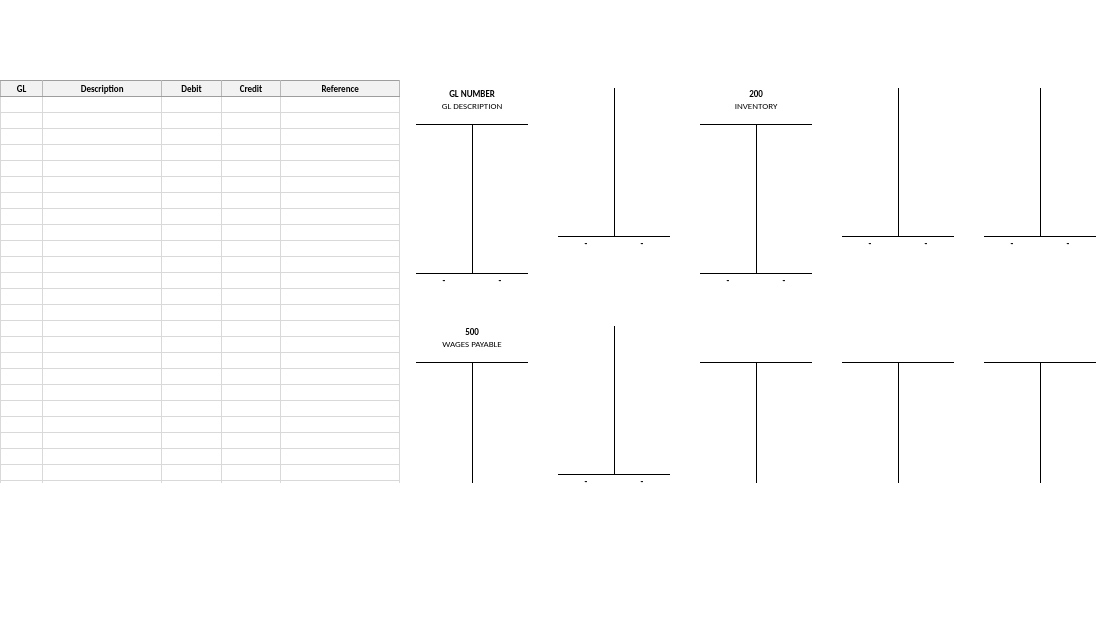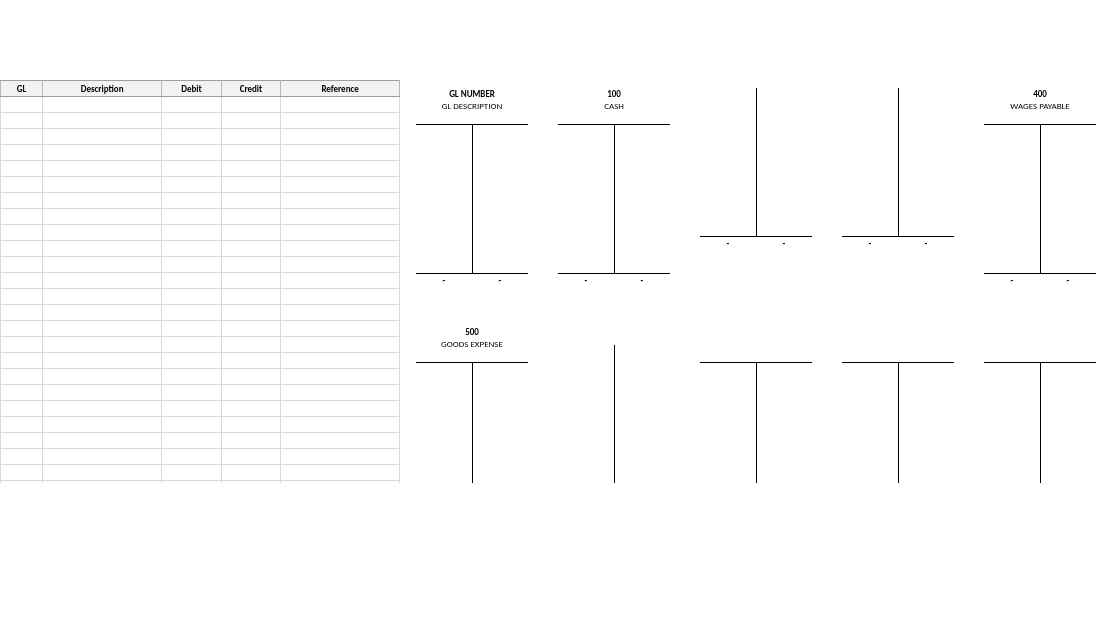--- a/index.html
+++ b/index.html
@@ -5,21 +5,21 @@
   html,body{margin:0;padding:0;background:#fff;font-family:Calibri,Arial,sans-serif;font-size:9px;color:#000;}
   .canvas{position:relative;width:1100px;height:483px;border-radius:9px;}
   
   .journal{position:absolute;left:0;top:80px;width:400px;border-collapse:collapse;}
   .journal th{background:#f2f2f2;border:1px solid #b8b8b8;border-top:1px solid #9e9e9e;border-bottom:1px solid #9e9e9e;font-weight:bold;text-align:center;height:15px;padding:0 2px;}
   .journal td{border:1px solid #d9d9d9;height:15px;padding:0;}
   .journal .c-gl{width:40px;} .journal .c-desc{width:122px;margin-left:48px;} .journal .c-debit{width:58px;} .journal .c-credit{width:58px;} .journal .c-ref{width:122px;margin-top:45px;}
   
   .tacc-group{position:absolute;display:flex;gap:30px;}
   .grp1{left:416px;top:88px;}
-  .grp2{left:416px;top:326px;align-items:center;}
+  .grp2{left:416px;top:326px;}
   .tacc{width:112px;}
   .tacc-head{height:32px;padding-bottom:4px;border-bottom:1px solid #000;text-align:center;}
   .tacc-number{font-weight:bold;line-height:12px;min-height:12px;}
   .tacc-desc{font-weight:normal;line-height:12px;min-height:12px;white-space:nowrap;}
   .tacc-body{display:flex;height:148px;}
   .tacc-side{flex:1;}
   .tacc-left{border-right:1px solid #000;}
   .tacc-totals{display:flex;border-top:1px solid #000;height:14px;align-items:flex-start;}
   .tacc-totals .tv{flex:1;text-align:center;font-weight:bold;}
 </style>
@@ -263,74 +263,70 @@
           <div class="tacc-side tacc-left"></div>
           <div class="tacc-side"></div>
         </div>
       <div class="tacc-totals">
           <div class="tv">-</div>
           <div class="tv">-</div>
         </div>
     </div>
 
     <div class="tacc">
-        <div class="tacc-head">
-          <div class="tacc-number">100</div>
-          <div class="tacc-desc">CASH</div>
-        </div>
-        <div class="tacc-body">
-          <div class="tacc-side tacc-left"></div>
-          <div class="tacc-side"></div>
-        </div>
-        <div class="tacc-totals">
-          <div class="tv">-</div>
-          <div class="tv">-</div>
-        </div>
-      </div>
-      <div class="tacc">
-        <div class="tacc-body">
-          <div class="tacc-side tacc-left"></div>
-          <div class="tacc-side"></div>
-        </div>
-        <div class="tacc-totals">
-          <div class="tv">-</div>
-          <div class="tv">-</div>
-        </div>
-      </div>
-      <div class="tacc">
-        <div class="tacc-body">
-          <div class="tacc-side tacc-left"></div>
-          <div class="tacc-side"></div>
-        </div>
-        <div class="tacc-totals">
-          <div class="tv">-</div>
-          <div class="tv">-</div>
-        </div>
-      </div>
-      <div class="tacc">
-        <div class="tacc-head">
-          <div class="tacc-number">400</div>
+        <div class="tacc-body">
+          <div class="tacc-side tacc-left"></div>
+          <div class="tacc-side"></div>
+        </div>
+        <div class="tacc-totals">
+          <div class="tv">-</div>
+          <div class="tv">-</div>
+        </div>
+      </div>
+      <div class="tacc">
+        <div class="tacc-head">
+          <div class="tacc-number">200</div>
+          <div class="tacc-desc">INVENTORY</div>
+        </div>
+        <div class="tacc-body">
+          <div class="tacc-side tacc-left"></div>
+          <div class="tacc-side"></div>
+        </div>
+        <div class="tacc-totals">
+          <div class="tv">-</div>
+          <div class="tv">-</div>
+        </div>
+      </div>
+      <div class="tacc">
+        <div class="tacc-body">
+          <div class="tacc-side tacc-left"></div>
+          <div class="tacc-side"></div>
+        </div>
+        <div class="tacc-totals">
+          <div class="tv">-</div>
+          <div class="tv">-</div>
+        </div>
+      </div>
+      <div class="tacc">
+        <div class="tacc-body">
+          <div class="tacc-side tacc-left"></div>
+          <div class="tacc-side"></div>
+        </div>
+        <div class="tacc-totals">
+          <div class="tv">-</div>
+          <div class="tv">-</div>
+        </div>
+      </div>
+  </div>
+
+  <div class="tacc-group grp2" id="row2-slot">
+      <div class="tacc">
+        <div class="tacc-head">
+          <div class="tacc-number">500</div>
           <div class="tacc-desc">WAGES PAYABLE</div>
-        </div>
-        <div class="tacc-body">
-          <div class="tacc-side tacc-left"></div>
-          <div class="tacc-side"></div>
-        </div>
-        <div class="tacc-totals">
-          <div class="tv">-</div>
-          <div class="tv">-</div>
-        </div>
-      </div>
-  </div>
-
-  <div class="tacc-group grp2" id="row2-slot">
-      <div class="tacc">
-        <div class="tacc-head">
-          <div class="tacc-number">500</div>
-          <div class="tacc-desc">GOODS EXPENSE</div>
         </div>
         <div class="tacc-body">
           <div class="tacc-side tacc-left"></div>
           <div class="tacc-side"></div>
         </div>
         <div class="tacc-totals">
           <div class="tv">-</div>
           <div class="tv">-</div>
         </div>
       </div>

